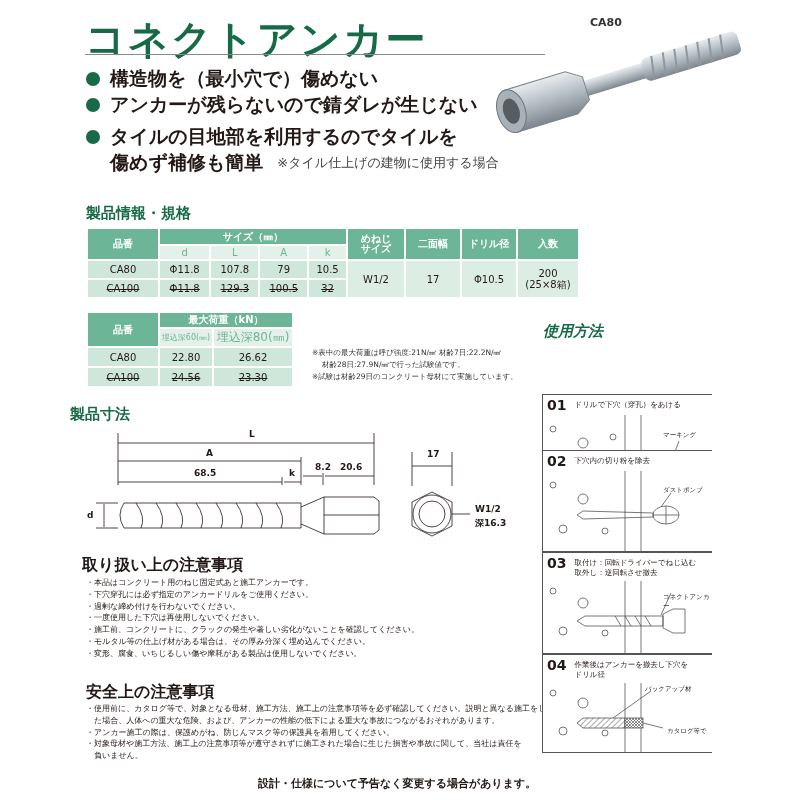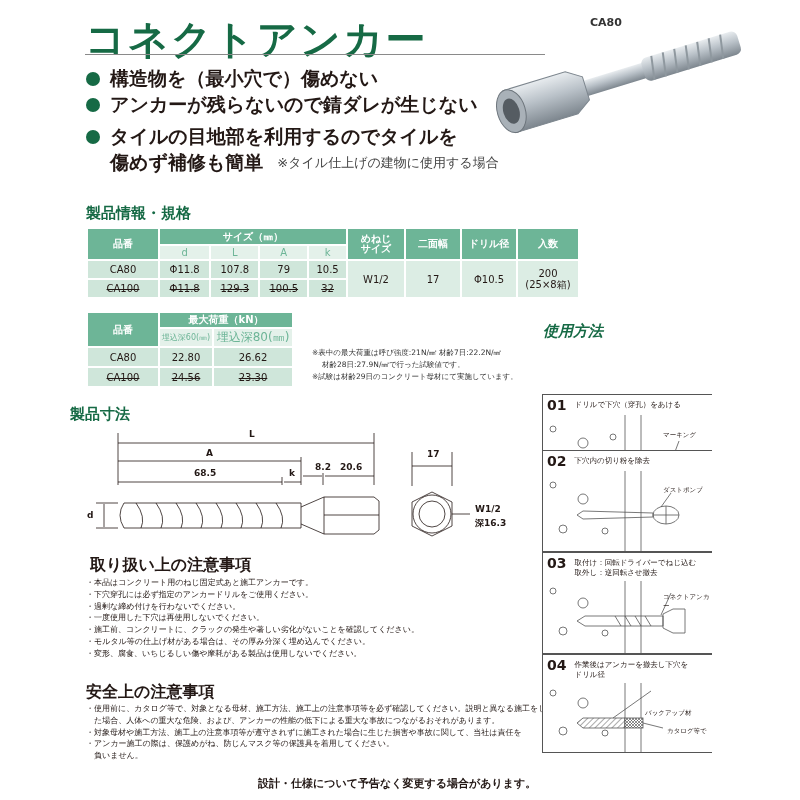--- a/index.html
+++ b/index.html
@@ -216,37 +216,37 @@
       <circle cx="24" cy="68" r="19"></circle>
       <circle cx="24" cy="68" r="13"></circle>
       <line x1="44" y1="68" x2="62" y2="68"></line>
     </g>
   </svg>
   <span class="abs dim-label" style="left:19px; top:3px;">17</span>
   <span class="abs dim-label" style="left:67px; top:58px;">W1/2</span>
   <span class="abs dim-label" style="left:67px; top:71px;">深16.3</span>
 </div>
 
-<div class="abs section-h dark" style="left:90px; top:555px;">取り扱い上の注意事項</div>
+<div class="abs section-h dark" style="left:82px; top:555px;">取り扱い上の注意事項</div>
 <div class="abs notes" style="left:86px; top:577px;">
   <div class="item">・本品はコンクリート用のねじ固定式あと施工アンカーです。</div>
   <div class="item">・下穴穿孔には必ず指定のアンカードリルをご使用ください。</div>
   <div class="item">・過剰な締め付けを行わないでください。</div>
   <div class="item">・一度使用した下穴は再使用しないでください。</div>
   <div class="item">・施工前、コンクリートに、クラックの発生や著しい劣化がないことを確認してください。</div>
   <div class="item">・モルタル等の仕上げ材がある場合は、その厚み分深く埋め込んでください。</div>
   <div class="item">・変形、腐食、いちじるしい傷や摩耗がある製品は使用しないでください。</div>
 </div>
 
 <div class="abs section-h dark" style="left:86px; top:682px;">安全上の注意事項</div>
 <div class="abs notes" style="left:86px; top:703px;">
   <div class="item">・使用前に、カタログ等で、対象となる母材、施工方法、施工上の注意事項等を必ず確認してください。説明と異なる施工をし</div>
   <div class="item">　た場合、人体への重大な危険、および、アンカーの性能の低下による重大な事故につながるおそれがあります。</div>
+  <div class="item">・アンカー施工の際は、保護めがね、防じんマスク等の保護具を着用してください。</div>
   <div class="item">・対象母材や施工方法、施工上の注意事項等が遵守されずに施工された場合に生じた損害や事故に関して、当社は責任を</div>
-  <div class="item">・アンカー施工の際は、保護めがね、防じんマスク等の保護具を着用してください。</div>
   <div class="item">　負いません。</div>
 </div>
 
 <div class="abs section-h" style="left:543px; top:322px;font-style:italic;">使用方法</div>
 
 <div class="abs usage-box" style="top:347px; height:103px;margin-top:47px;">
   <div class="step-head">
     <span class="step-num">01</span>
     <span class="step-text">ドリルで下穴（穿孔）をあける</span>
   </div>
@@ -340,17 +340,17 @@
       <circle cx="10" cy="10" r="3" fill="none"></circle>
         <circle cx="40" cy="20" r="5" fill="none"></circle>
         <circle cx="20" cy="48" r="4" fill="none"></circle>
         <circle cx="62" cy="50" r="3" fill="none"></circle>
       <path d="M34 40 L40 35 L82 35 L82 45 L40 45 Z" fill="url(#hatch)"></path>
       <rect x="82" y="35" width="18" height="10" fill="url(#cross)"></rect>
       <line x1="70" y1="35" x2="108" y2="8" fill="none"></line>
       <line x1="100" y1="40" x2="120" y2="45" fill="none"></line>
     </g>
   </svg>
-  <span class="callout" style="left:102px; top:30px;margin-top:24px;">バックアップ材</span>
+  <span class="callout" style="left:102px; top:30px;">バックアップ材</span>
   <span class="callout" style="left:124px; top:72px;">カタログ等で</span>
 </div>
 
 <div class="abs footer">設計・仕様について予告なく変更する場合があります。</div>
 
 </body></html>

